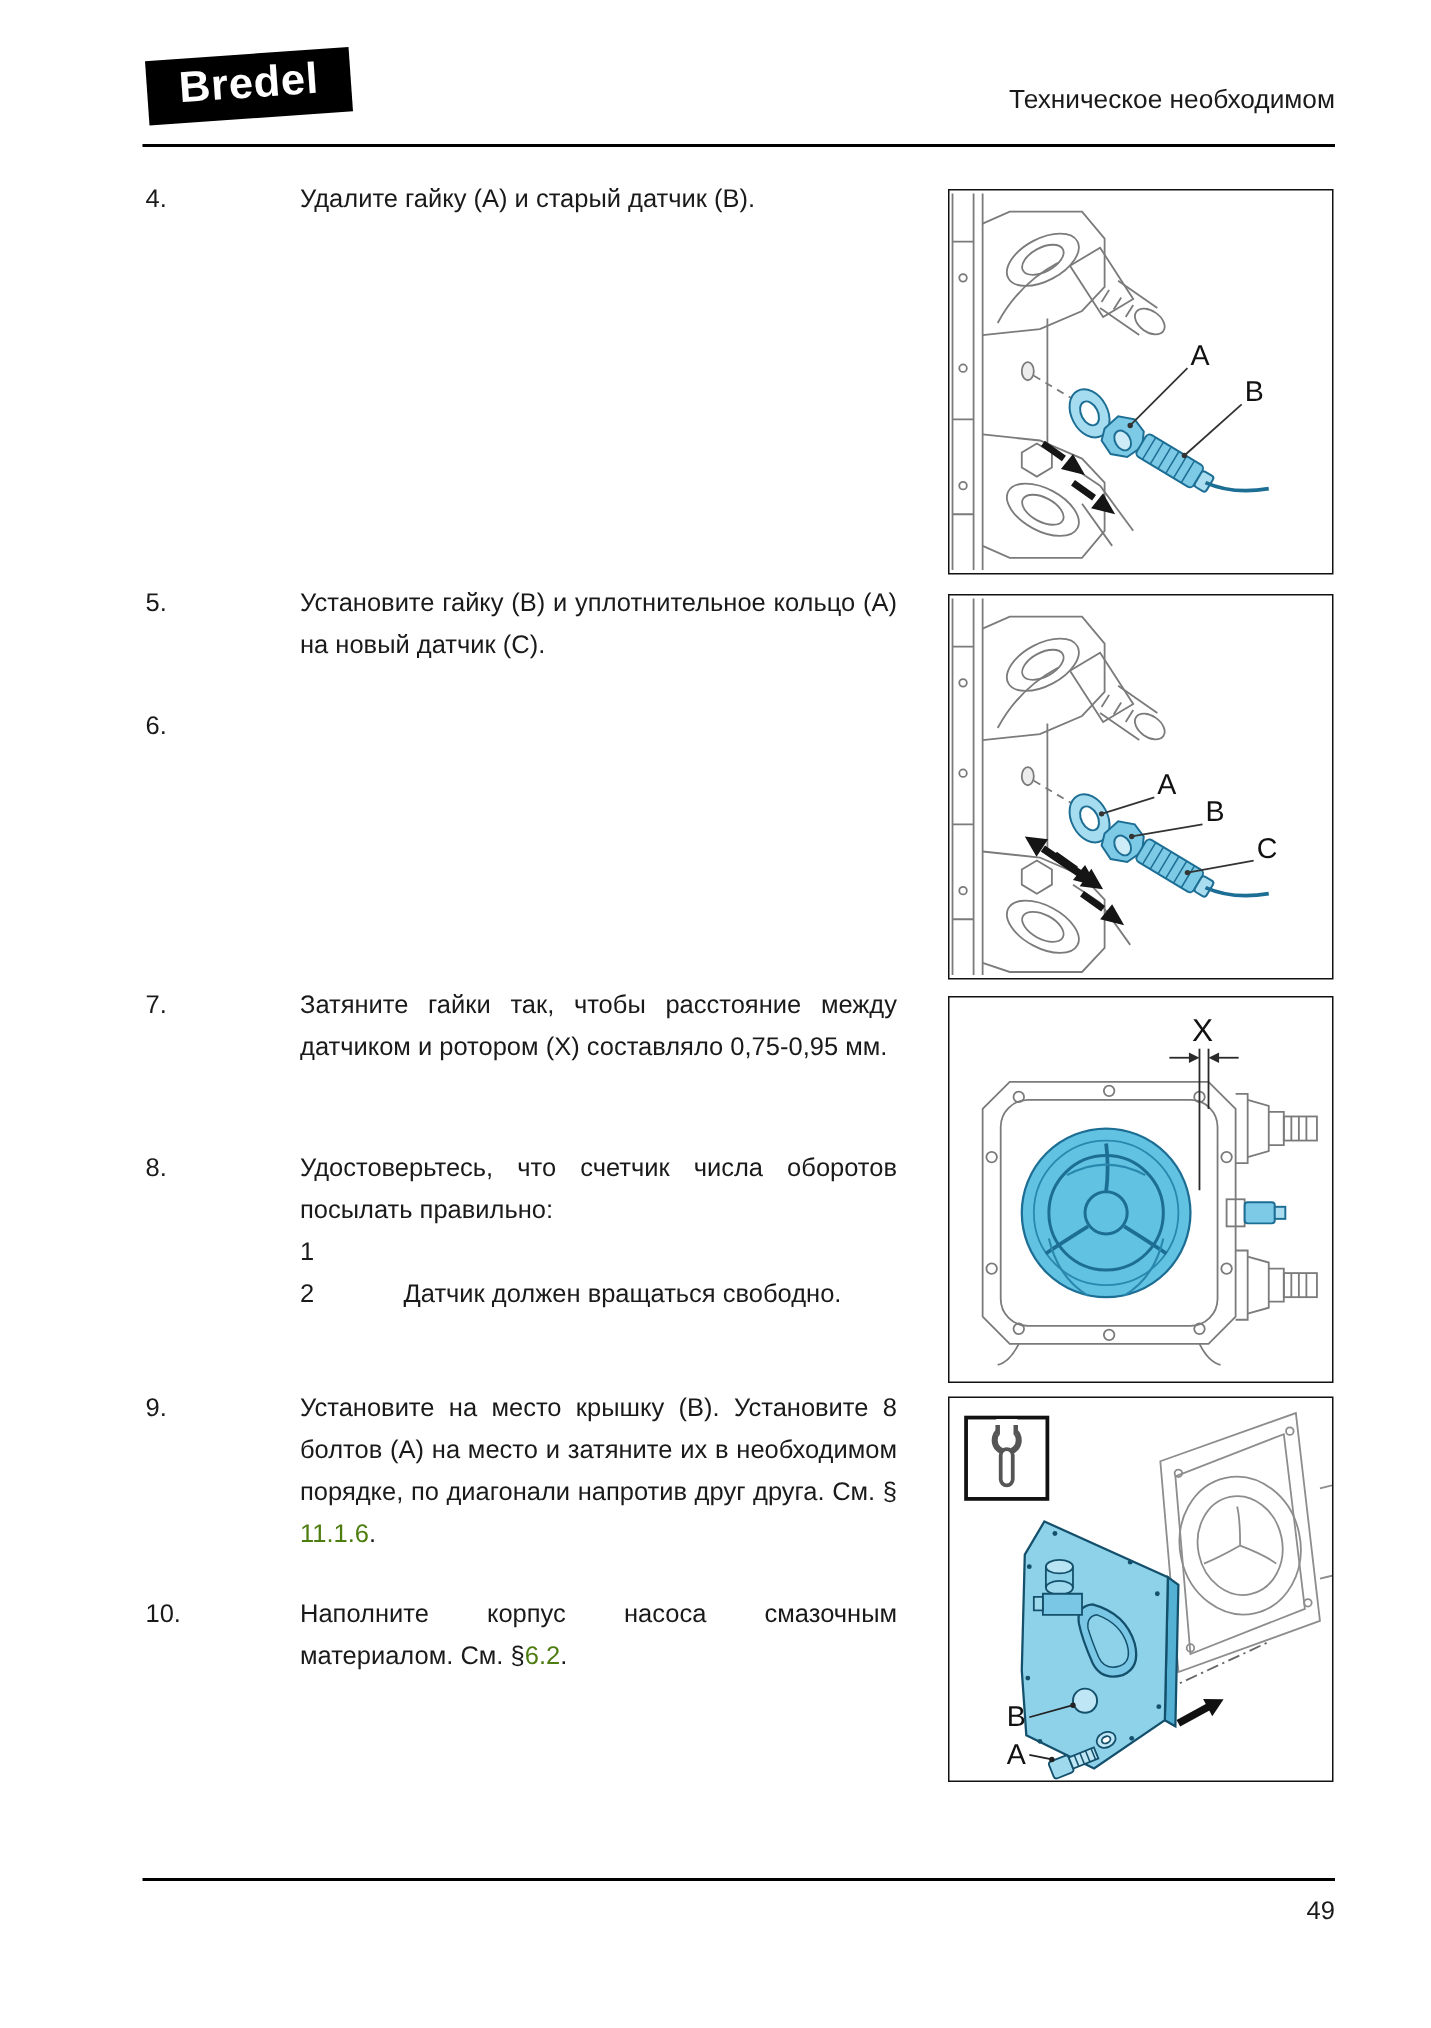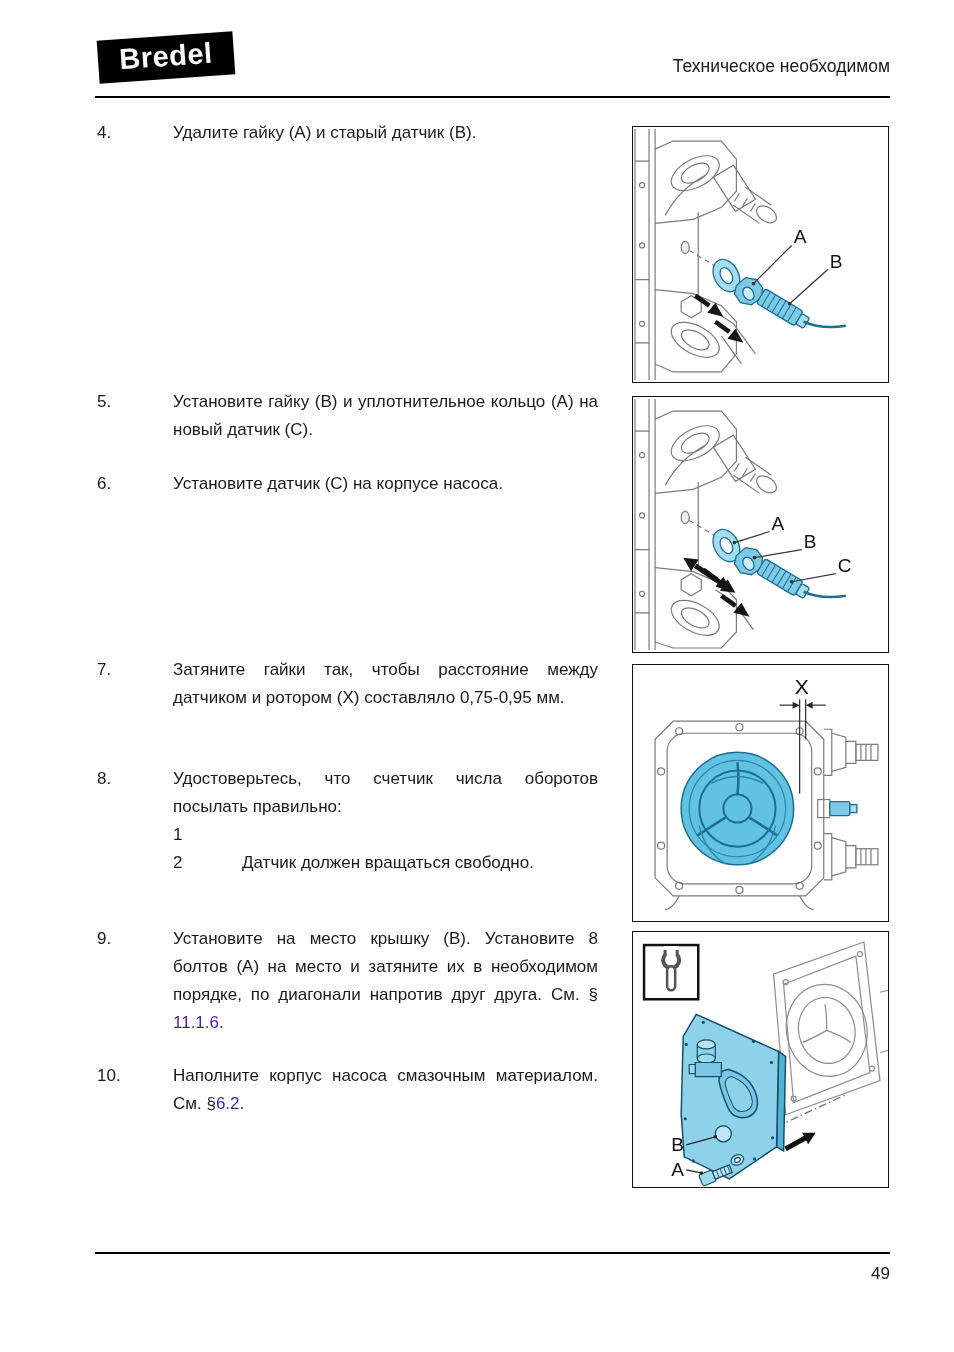--- a/index.html
+++ b/index.html
@@ -20,25 +20,25 @@
   }
   .header-title {position:absolute; top:56px; right:64px; font-size:17.5px;}
   .rule {position:absolute; left:95px; width:795px; height:2px; background:#000;}
   .rule-top {top:96px;}
   .rule-bottom {top:1252px;}
   .page-number {position:absolute; top:1264px; right:64px; font-size:17px;}
 
   
   .step {position:absolute; left:97px; width:501px; font-size:17px; line-height:28px;}
   .step-num {position:absolute; left:0; top:0;}
-  .step-body {margin-left:76px; text-align:justify;}
+  .step-body {margin-left:103px; text-align:justify;}
   .substep {display:flex; text-align:left;}
   .substep-num {width:69px; flex:none;}
   .substep-text {flex:1;}
-  .ref-link {color:#4c1d95; cursor:pointer; text-decoration:none;}
+  .ref-link {color:#4d7c0f; cursor:pointer; text-decoration:none;}
 
   
   .figure {
     position:absolute; left:632px; width:257px; height:257px;
     border:1.5px solid #111; box-sizing:border-box; background:#fff;
   }
   .figure svg {width:100%; height:100%; display:block;}
   .fig-label {font-size:19px; fill:#111; font-family:"Liberation Sans",sans-serif;}
 </style>
 </head>
@@ -57,21 +57,20 @@
     <div class="step-body">Удалите гайку (A) и старый датчик (B).</div>
   </div>
 
   <div class="step" style="top:388px">
     <span class="step-num">5.</span>
     <div class="step-body">Установите гайку (B) и уплотнительное кольцо (A) на новый датчик (C).</div>
   </div>
 
   <div class="step" style="top:470px">
     <span class="step-num">6.</span>
-    <div class="step-body">Установите датчик (C) на корпусе насоса.</div>
   </div>
 
   <div class="step" style="top:656px">
     <span class="step-num">7.</span>
     <div class="step-body">Затяните гайки так, чтобы расстояние между датчиком и ротором (X) составляло 0,75-0,95 мм.</div>
   </div>
 
   <div class="step" style="top:765px">
     <span class="step-num">8.</span>
     <div class="step-body">

